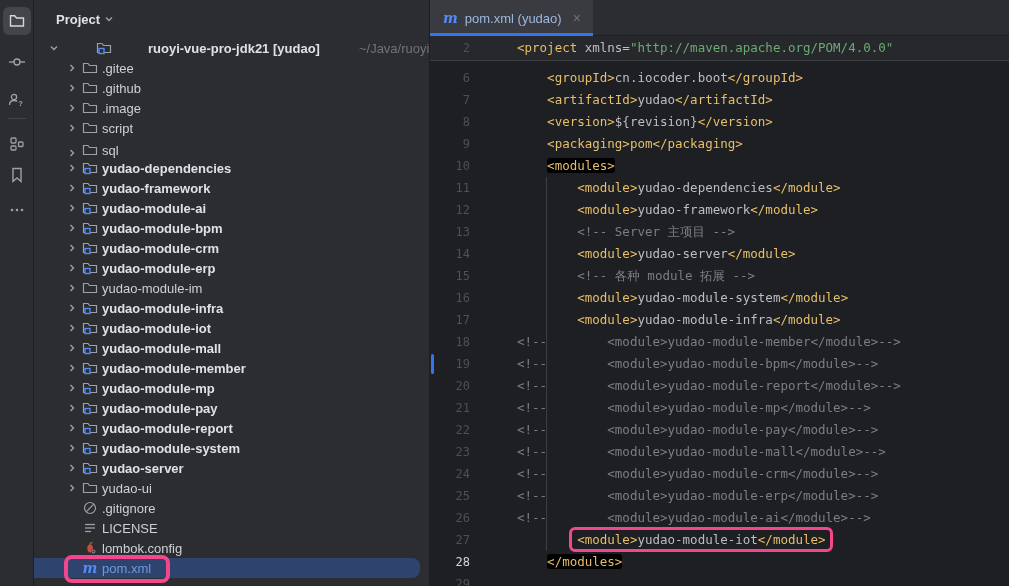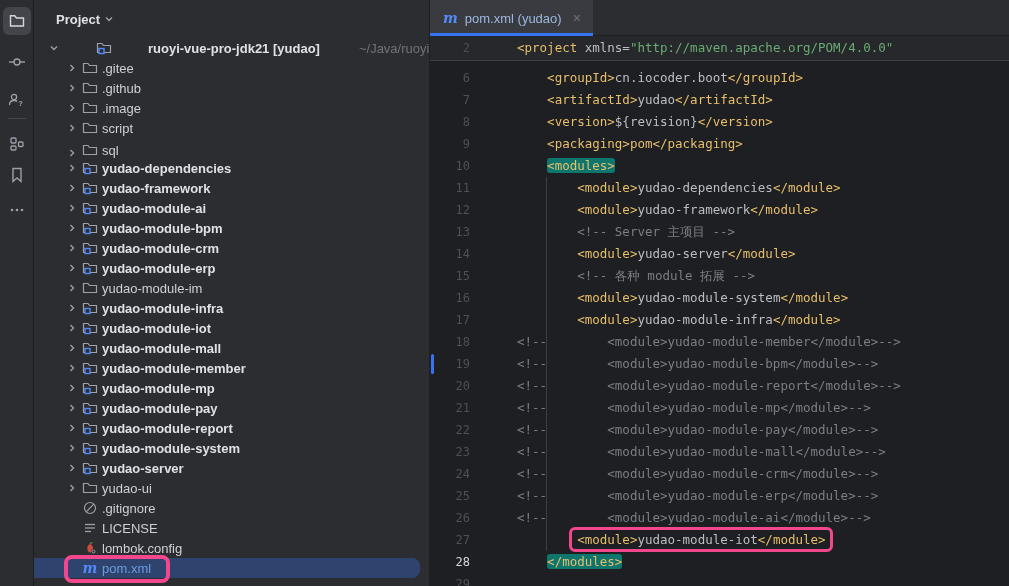--- a/index.html
+++ b/index.html
@@ -49,21 +49,21 @@
           font-family:"DejaVu Sans Mono", monospace; font-size:12.5px; }
   .crow { position:relative; height:22px; line-height:22px; white-space:pre; }
   .crow .num { position:absolute; left:0; top:0; width:40px; text-align:right;
                color:#4B5059; font-size:12px; }
   .crow.cur .num { color:#D5D7DD; }
   .crow .ctext { position:absolute; left:87px; top:0; }
   .crow.folded { height:24px; line-height:24px; background:#26282B; }
   .fold-gap { height:7px; border-top:1px solid #3D4043; }
   .t-tag { color:#E8BF6A; } .t-text { color:#BCBEC4; } .t-string { color:#6AAB73; }
   .t-comment { color:#7A7E85; } .t-value { color:#E8BF6A; }
-  .t-match { background:#0f766e; border-radius:3px; }
+  .t-match { background:#000000; border-radius:3px; }
   .vcs-bar { position:absolute; left:1px; top:1px; width:3px; height:20px;
              background:#3574F0; border-radius:2px; }
   .indent-guide { position:absolute; left:116px; top:141px; width:1px; height:374px;
                   background:#3B3E43; }
 
   
   .pink-box { position:absolute; border:3px solid #F2478C; border-radius:6px; pointer-events:none; }
   .pink-box.tree-a { left:30px; top:555px; width:106px; height:28px; border-width:4px; border-radius:8px; }
   .pink-box.code-a { left:139px; top:-2px; width:264px; height:25px; }
 

